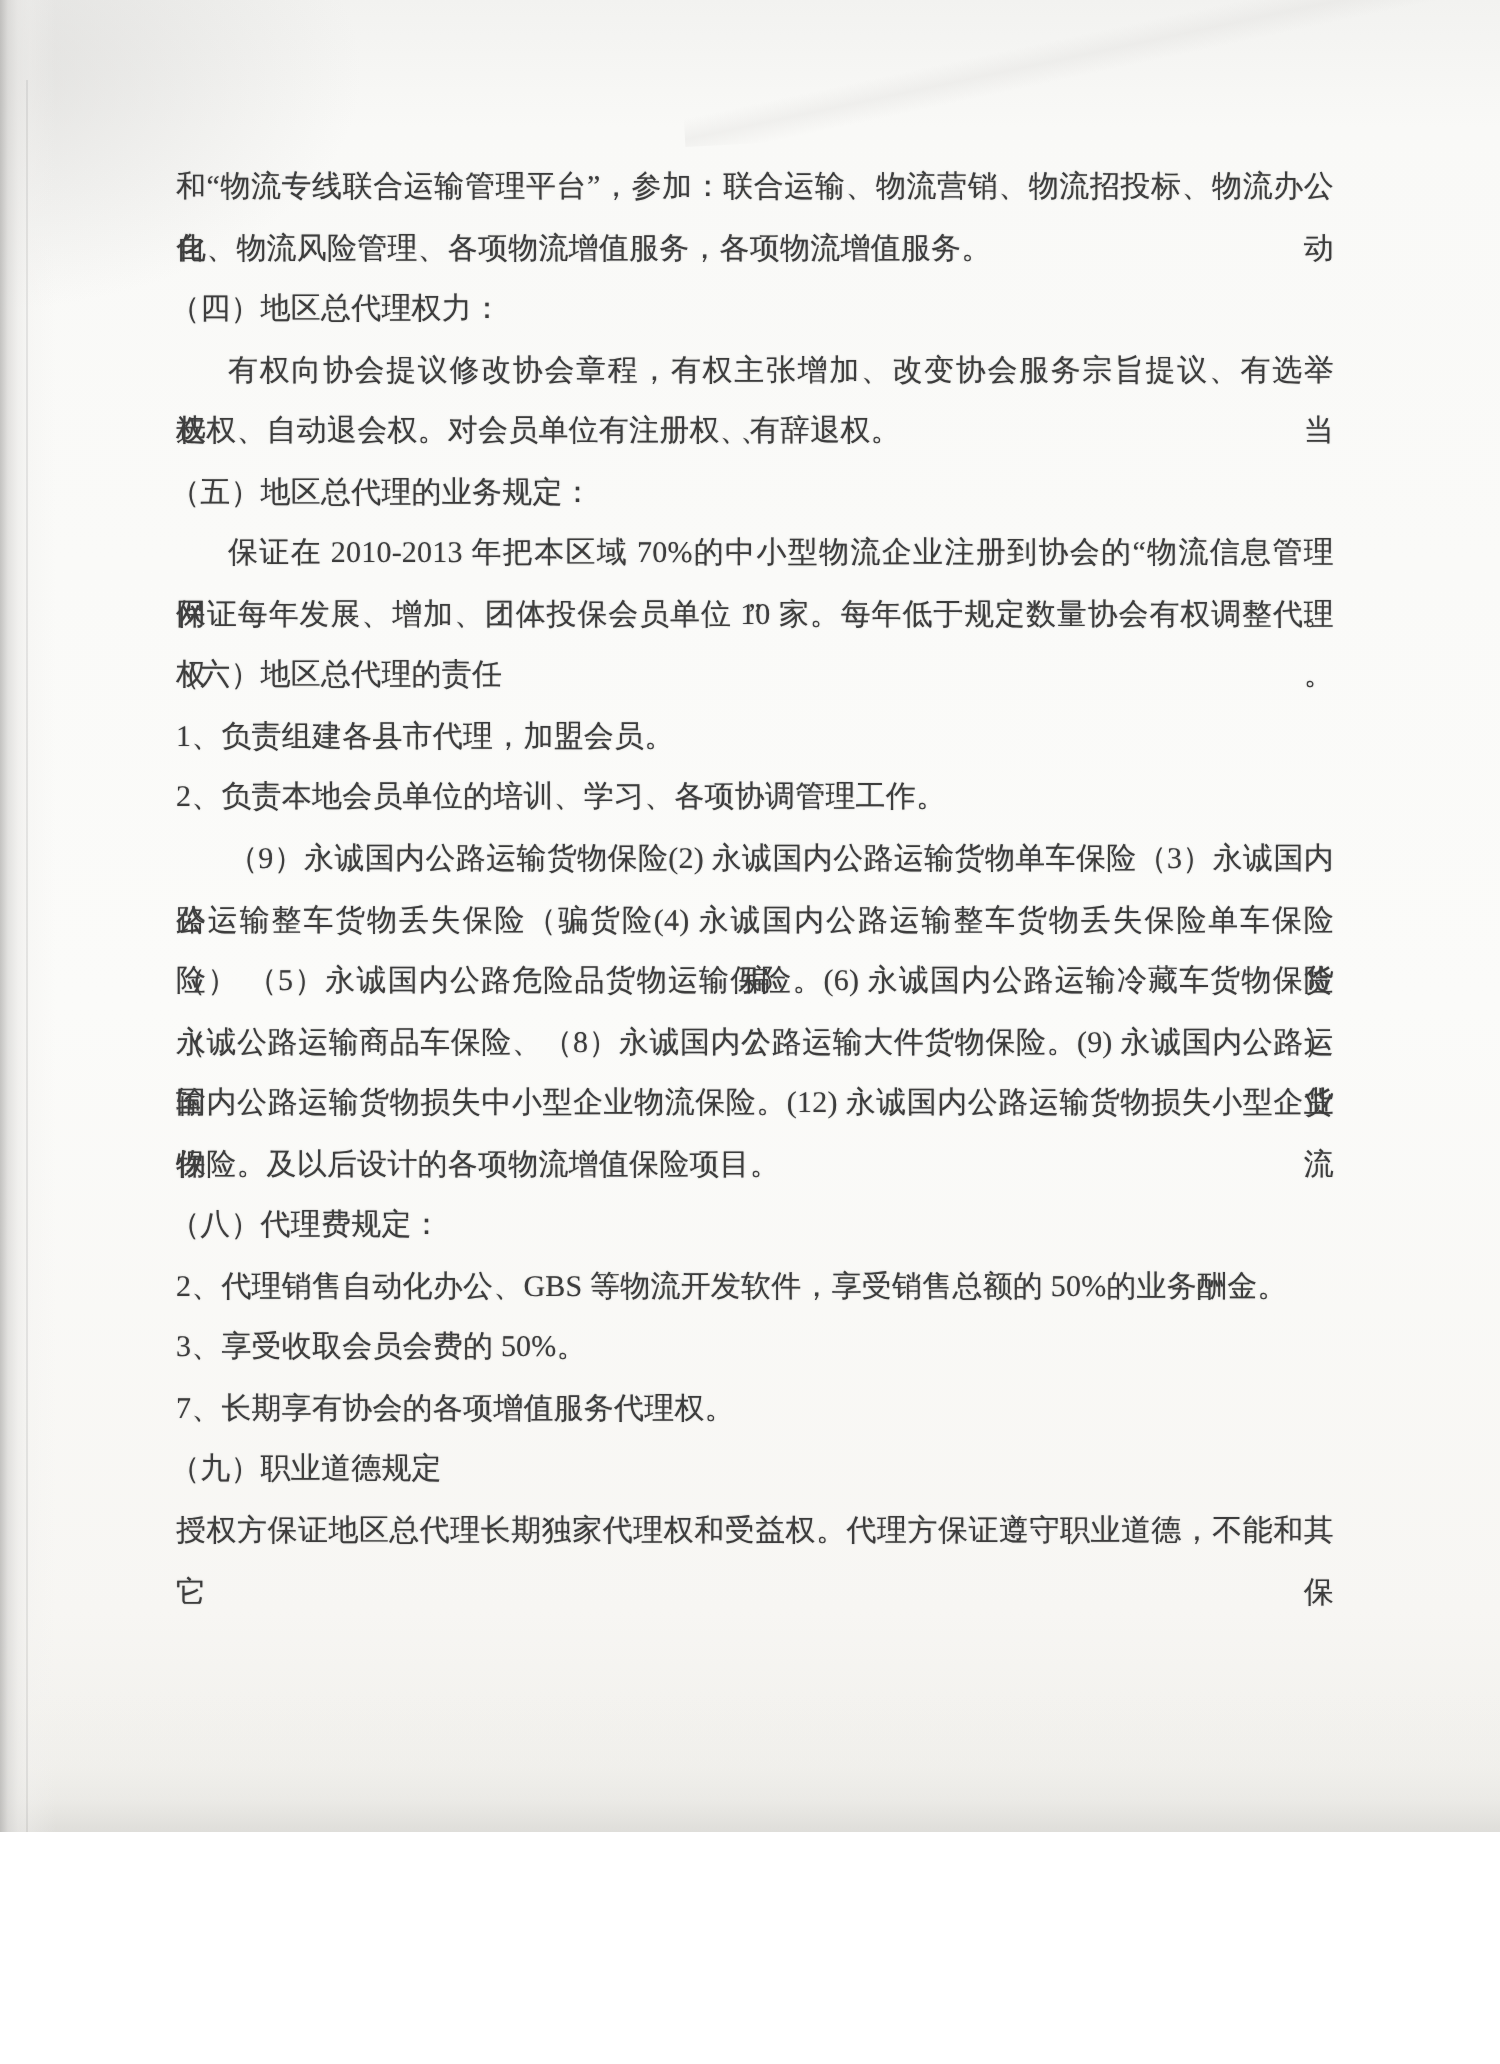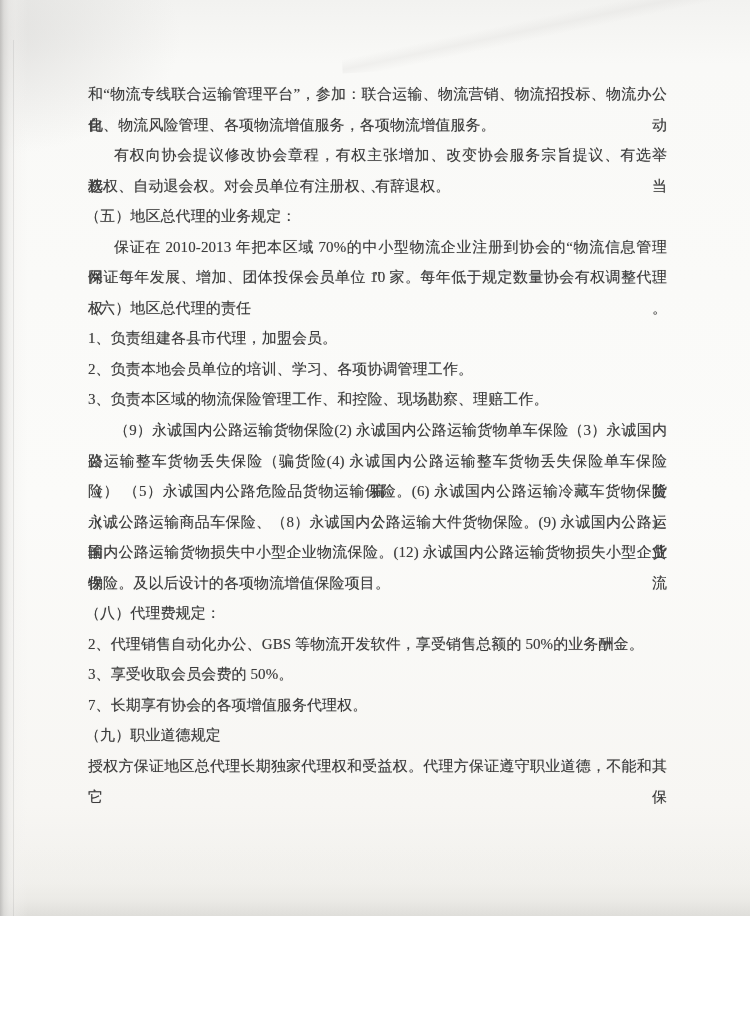--- a/index.html
+++ b/index.html
@@ -79,29 +79,29 @@
 </style>
 </head>
 <body>
 
 <div class="page">
   <div class="edge-line"></div>
   <div class="crease"></div>
   <div class="doc-body">
       <div class="line body just">和“物流专线联合运输管理平台”，参加：联合运输、物流营销、物流招投标、物流办公自动</div>
       <div class="line body">化、物流风险管理、各项物流增值服务，各项物流增值服务。</div>
+      <div class="line heading">（四）地区总代理权力：</div>
       <div class="line indent just">有权向协会提议修改协会章程，有权主张增加、改变协会服务宗旨提议、有选举权、当</div>
       <div class="line body">选权、自动退会权。对会员单位有注册权、有辞退权。</div>
       <div class="line heading">（五）地区总代理的业务规定：</div>
       <div class="line indent just">保证在 2010-2013 年把本区域 70%的中小型物流企业注册到协会的“物流信息管理网”。</div>
       <div class="line body just">保证每年发展、增加、团体投保会员单位 10 家。每年低于规定数量协会有权调整代理权。</div>
       <div class="line heading">（六）地区总代理的责任</div>
       <div class="line body">1、负责组建各县市代理，加盟会员。</div>
       <div class="line body">2、负责本地会员单位的培训、学习、各项协调管理工作。</div>
-      <div class="line body">3、负责本区域的物流保险管理工作、和控险、现场勘察、理赔工作。</div>
       <div class="line indent just">（9）永诚国内公路运输货物保险(2) 永诚国内公路运输货物单车保险（3）永诚国内公</div>
       <div class="line body just">路运输整车货物丢失保险（骗货险(4) 永诚国内公路运输整车货物丢失保险单车保险（骗货</div>
       <div class="line body just">险） （5）永诚国内公路危险品货物运输保险。(6) 永诚国内公路运输冷藏车货物保险（7）</div>
       <div class="line body just">永诚公路运输商品车保险、（8）永诚国内公路运输大件货物保险。(9) 永诚国内公路运输货</div>
       <div class="line body just">国内公路运输货物损失中小型企业物流保险。(12) 永诚国内公路运输货物损失小型企业物流</div>
       <div class="line body">保险。及以后设计的各项物流增值保险项目。</div>
       <div class="line heading">（八）代理费规定：</div>
       <div class="line body">2、代理销售自动化办公、GBS 等物流开发软件，享受销售总额的 50%的业务酬金。</div>
       <div class="line body">3、享受收取会员会费的 50%。</div>
       <div class="line body">7、长期享有协会的各项增值服务代理权。</div>

